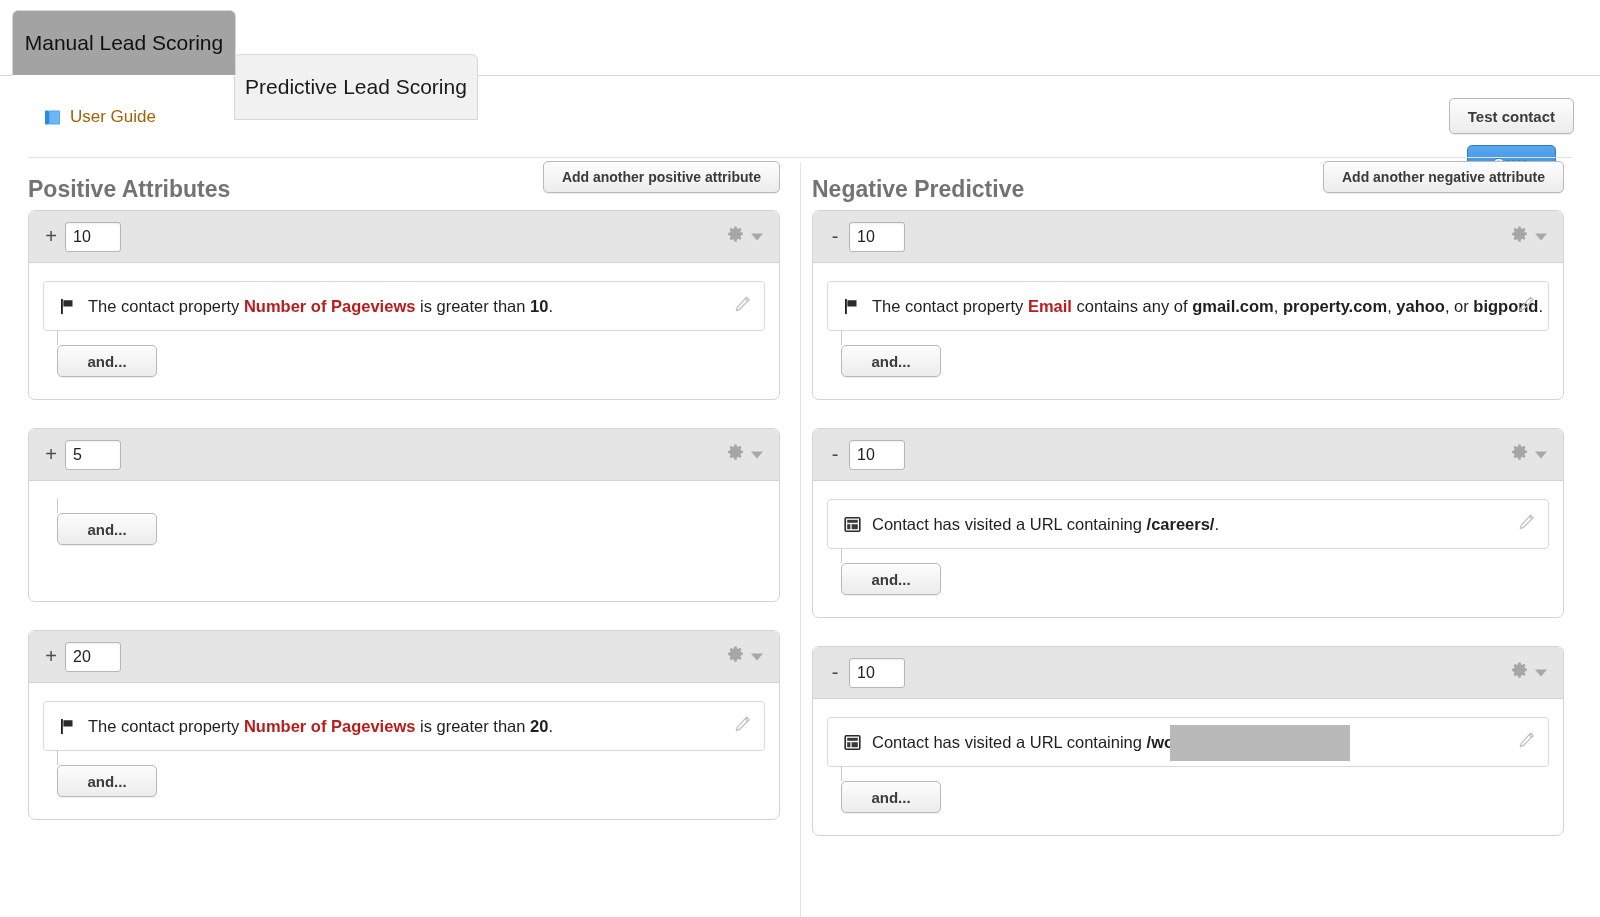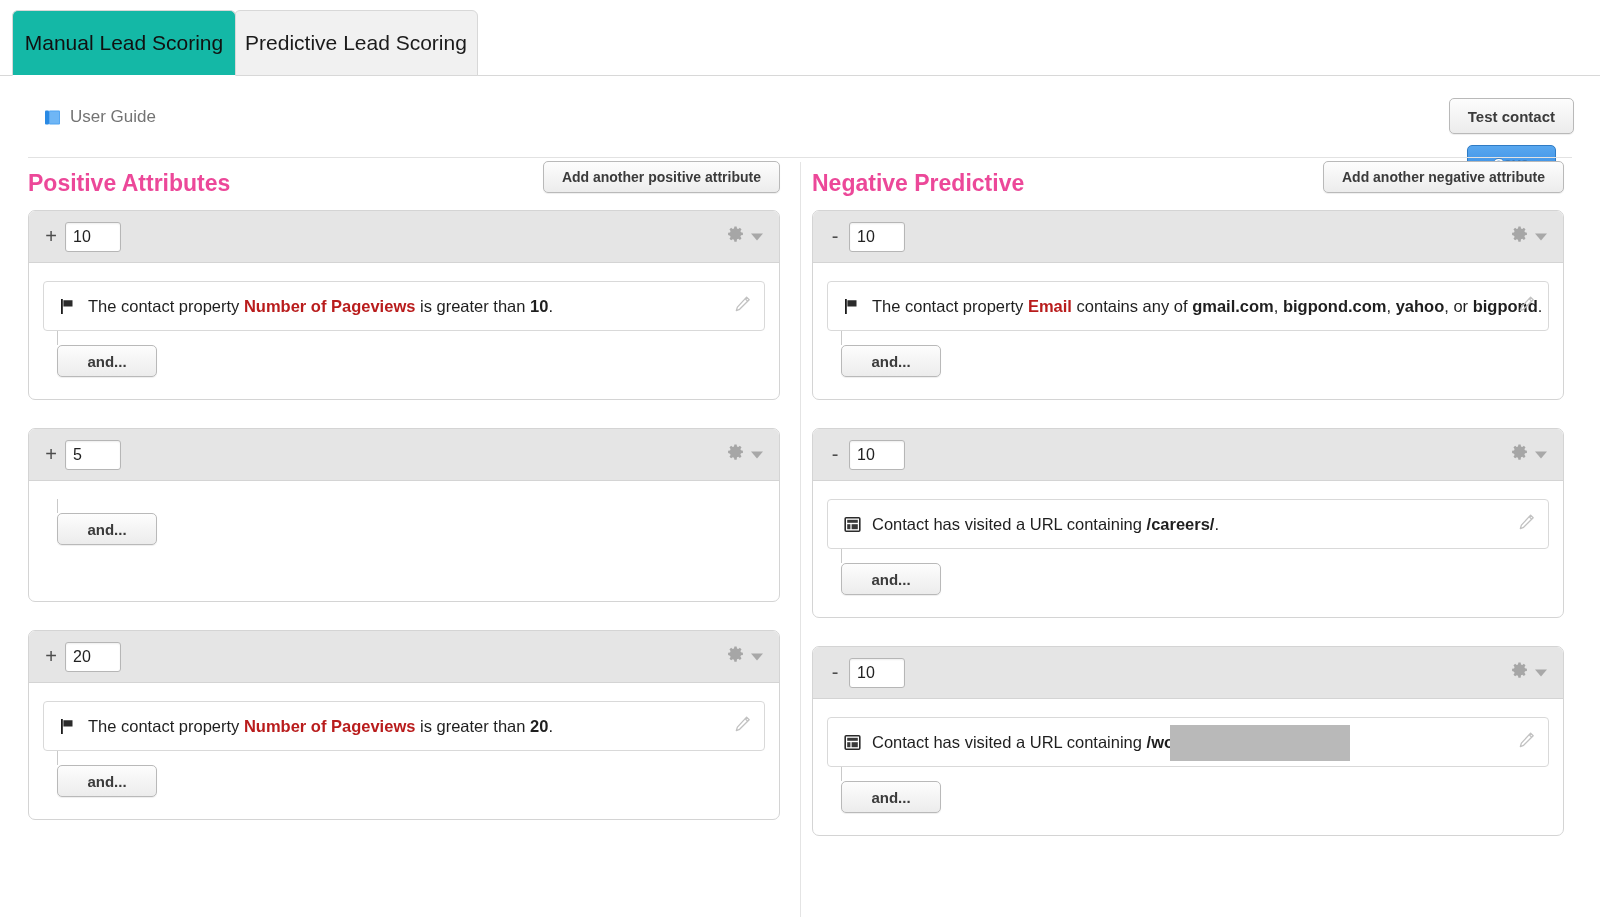--- a/index.html
+++ b/index.html
@@ -30,53 +30,54 @@
     align-items: center;
     justify-content: center;
     font-size: 21px;
     color: #33475b;
     cursor: pointer;
     user-select: none;
   }
   .tab.active {
     left: 12px;
     width: 224px;
-    background: #14b8a6;
+    background: #a3a3a3;
     border-bottom: 1px solid #ffffff;
     z-index: 3;
     color: #111;
   }
   .tab.inactive {
     left: 234px;
     width: 244px;
     background: #f1f1f1;
     border-bottom: 1px solid #d8d8d8;
     z-index: 2;
     color: #1b1b1b;
+    margin-top: 44px;
   }
 
   
   .headerbar {
     position: relative;
     height: 82px;
     padding: 0 28px;
   }
   .userguide {
     position: absolute;
     left: 44px;
     top: 31px;
     display: flex;
     align-items: center;
     gap: 9px;
     color: #2a8ae4;
     font-size: 17px;
     text-decoration: none;
     cursor: pointer;
   }
-  .userguide .label { color: #737373; }
+  .userguide .label { color: #a16207; }
   .book-ico { display:block; }
 
   .header-actions {
     position: absolute;
     right: 26px;
     top: 22px;
     display: flex;
     gap: 11px;
     align-items: center;
     flex-direction: column;
@@ -139,24 +140,24 @@
   }
   .col-left  { left: 28px; }
   .col-right { left: 812px; }
 
   .col-head {
     position: relative;
     height: 52px;
   }
   .col-title {
     position: absolute;
-    left: 0; top: 12px;
+    left: 0; top: 18px;
     font-size: 23px;
     font-weight: bold;
-    color: #ec4899;
+    color: #737373;
   }
   .col-head .btn-grey {
     position: absolute;
     right: 0; top: 3px;
     height: 32px;
     font-size: 14px;
     text-align: right;
   }
 
   
@@ -429,21 +430,21 @@
         </span>
       </div>
       <div class="card-body">
         <div class="cond">
           <span class="cond-ico">
                 <svg width="16" height="17" viewBox="0 0 16 17">
     <rect x="1" y="1" width="1.8" height="15" fill="#1b1b1b"></rect>
     <path d="M3.4 2.2 L12.5 2.2 L12.5 8.6 L3.4 8.6 Z" fill="#2b2b2b"></path>
   </svg>
               </span>
-          <span class="cond-text"><span>The contact property </span><span class="prop">Email</span><span> contains any of </span><b>gmail.com</b><span>, </span><b>bigpond.com</b><span>, </span><b>yahoo</b><span>, or </span><b>bigpond</b><span>.</span></span>
+          <span class="cond-text"><span>The contact property </span><span class="prop">Email</span><span> contains any of </span><b>gmail.com</b><span>, </span><b>property.com</b><span>, </span><b>yahoo</b><span>, or </span><b>bigpond</b><span>.</span></span>
 
           <span class="pencil"><svg width="17" height="17" viewBox="0 0 17 17">
     <path d="M12.6 1.6 L15.2 4.2 L5.6 13.8 L2.3 15.1 L3.4 11.6 Z" fill="none" stroke="#c2c2c2" stroke-width="1.3" stroke-linejoin="round"></path>
     <path d="M11.1 3.1 L13.7 5.7" stroke="#c2c2c2" stroke-width="1.3"></path>
   </svg></span>
         </div>
         <div class="and-row">
           <div class="and-btn">and...</div>
         </div>
       </div>

